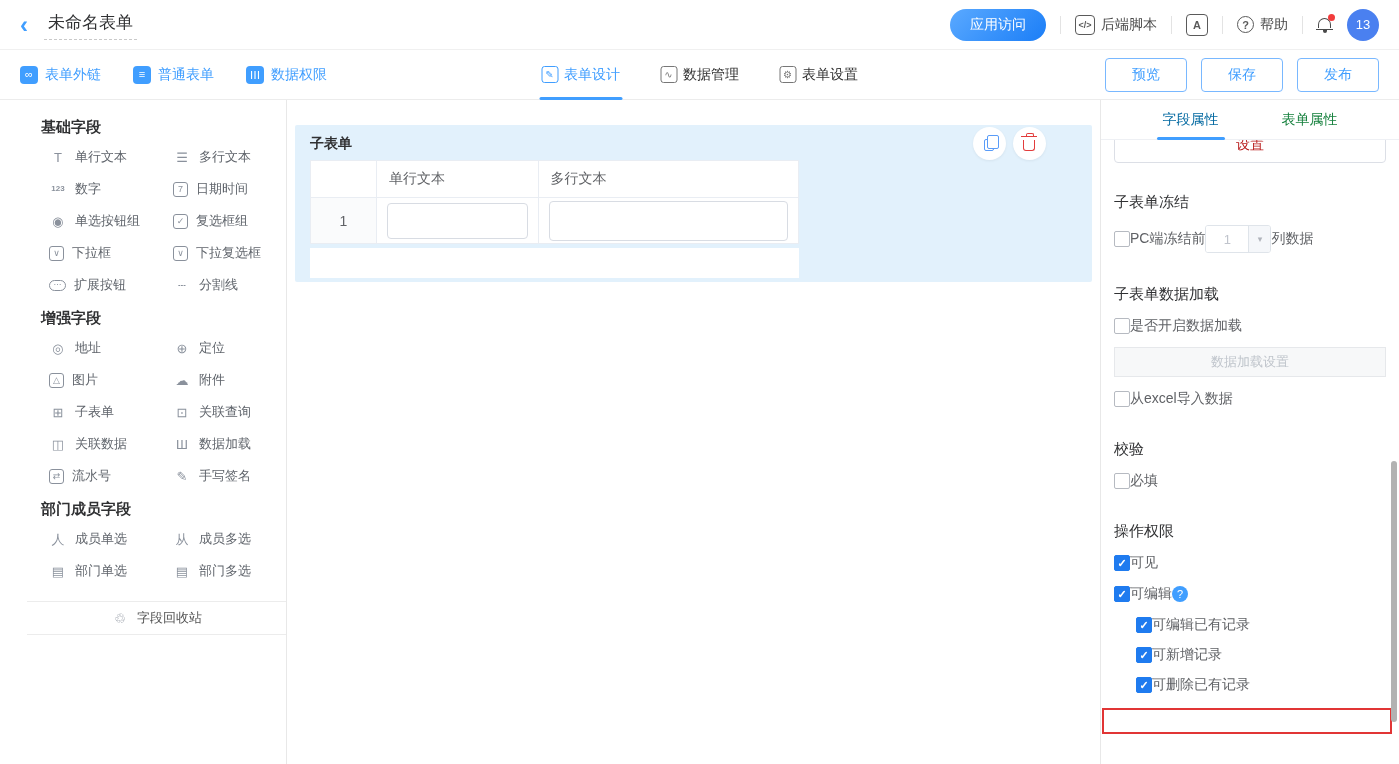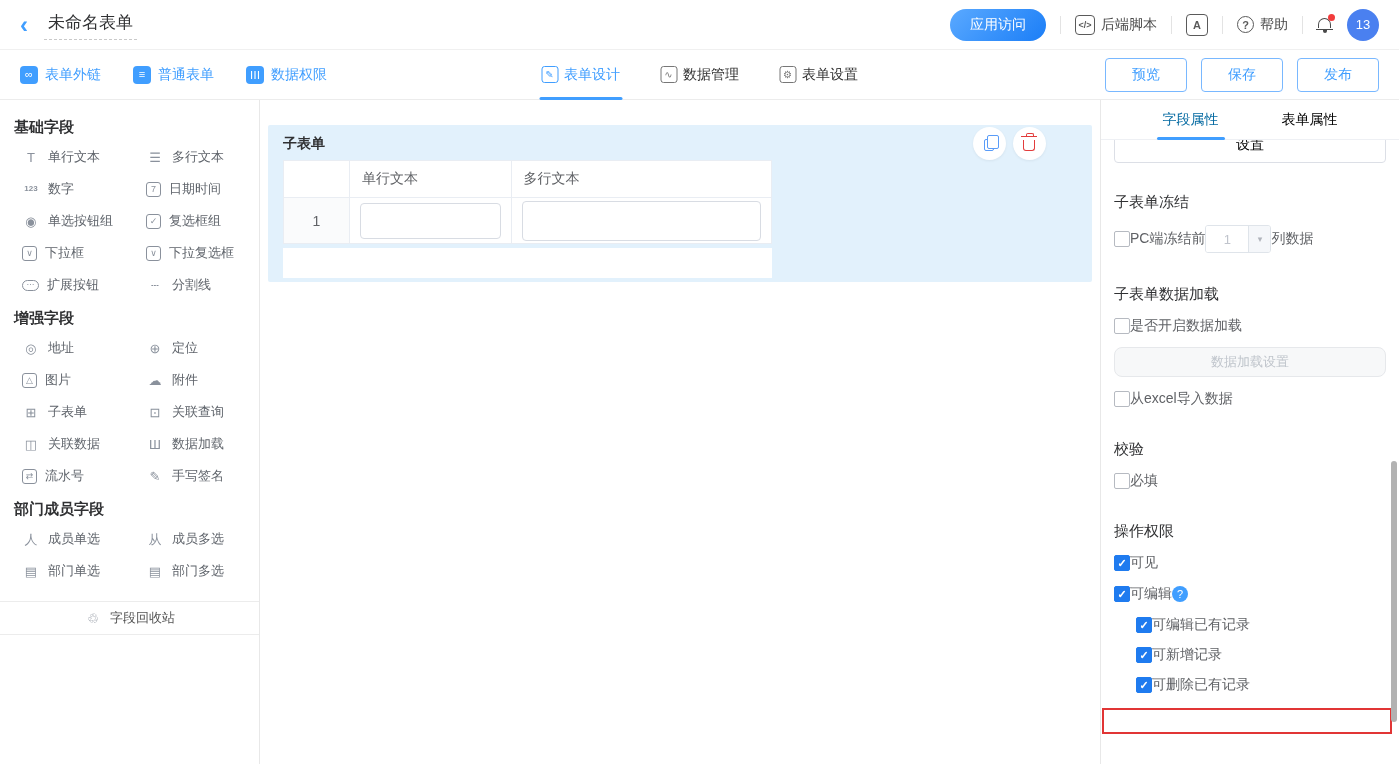--- a/index.html
+++ b/index.html
@@ -40,21 +40,21 @@
   .ctab .tabic { display:inline-flex; align-items:center; justify-content:center; width:17px; height:17px;
     border:1.4px solid #777; border-radius:3px; font-size:10px; color:#777; }
   .ctab.active { color:#409eff; }
   .ctab.active .tabic { border-color:#409eff; color:#409eff; }
   .ctab.active::after { content:""; position:absolute; left:0; right:0; bottom:0; height:3px; background:#409eff; border-radius:2px; }
   .tb-right { margin-left:auto; display:flex; gap:14px; }
   .obtn { background:#fff; border:1px solid #79b8ff; color:#409eff; border-radius:4px; padding:7px 26px;
     font-size:14px; cursor:pointer; }
 
   
-  .main { display:flex; height:664px; }
+  .main { display:flex; height:664px;padding-left:27px; }
 
   
   .sidebar { width:260px; border-right:1px solid #e8e8e8; padding-top:18px; }
   .sec-title { font-size:15px; font-weight:bold; color:#303133; padding:0 0 4px 14px; margin-top:8px; }
   .sec-title:first-child { margin-top:0; }
   .fgrid { display:grid; grid-template-columns:112px 112px; column-gap:12px; padding-left:22px; }
   .fitem { height:32px; display:flex; align-items:center; gap:8px; color:#5f646b; font-size:13px; cursor:grab; }
   .fic { width:18px; color:#8a919c; font-size:13px; display:inline-flex; align-items:center; justify-content:center; line-height:1; }
   .fic.num { font-size:8px; font-weight:bold; letter-spacing:0; }
   .fic.box { width:15px; height:15px; border:1.2px solid #8a919c; border-radius:3px; font-size:9px; }
@@ -81,37 +81,37 @@
   .ic-copy::before { content:""; position:absolute; left:2px; top:-5px; width:10px; height:12px;
     border:1.6px solid #5a9cf8; border-radius:2px; background:#fff; }
   .ic-trash { position:absolute; left:10px; top:13px; width:12px; height:11px; border:1.6px solid #e23c3c; border-top:none; border-radius:0 0 3px 3px; }
   .ic-trash::before { content:""; position:absolute; left:-3px; top:-4px; width:16px; height:0; border-top:1.6px solid #e23c3c; }
   .ic-trash::after { content:""; position:absolute; left:2px; top:-7px; width:6px; height:3px; border:1.6px solid #e23c3c; border-bottom:none; border-radius:2px 2px 0 0; }
 
   
   .panel { width:299px; border-left:1px solid #e8e8e8; position:relative; }
   .ptabs { height:40px; display:flex; justify-content:space-around; align-items:center; padding:0 30px;
     border-bottom:1px solid #eef0f4; }
-  .ptab { position:relative; height:40px; display:flex; align-items:center; color:#000000; cursor:pointer; font-size:14px; }
+  .ptab { position:relative; height:40px; display:flex; align-items:center; color:#15803d; cursor:pointer; font-size:14px; }
   .ptab.active { color:#0369a1; }
   .ptab.active::after { content:""; position:absolute; left:-6px; right:-6px; bottom:0; height:3px; background:#409eff; border-radius:2px; }
   .pcontent { padding:0 13px; }
   .clipped-wrap { overflow:hidden; height:23px; margin:0 0 0 0; }
   .clipped-btn { height:36px; margin-top:-13px; border:1px solid #dcdfe6; border-radius:4px; background:#fff;
-    color:#000000; width:100%; display:flex; align-items:center; justify-content:center; font-size:14px; cursor:pointer; }
+    color:#b91c1c; width:100%; display:flex; align-items:center; justify-content:center; font-size:14px; cursor:pointer; }
   .ptitle { font-size:15px; font-weight:normal; color:#303133; }
   .prow { display:flex; align-items:center; color:#606266; font-size:14px; }
   .cb { width:16px; height:16px; border:1px solid #b6bac1; border-radius:2px; background:#fff; display:inline-block; cursor:pointer; flex:none; }
   .cb.checked { background:#1f7bef; border-color:#1f7bef; position:relative; }
   .cb.checked::after { content:"✓"; position:absolute; left:2.5px; top:0.5px; color:#fff; font-size:11px; font-weight:bold; }
   .mini-select { display:inline-flex; width:66px; height:28px; border:1px solid #dfe4ea; border-radius:3px; overflow:hidden; cursor:pointer; }
   .ms-val { flex:1; display:flex; align-items:center; justify-content:center; color:#c0c4cc; font-size:13px; background:#fff; }
   .ms-arrow { width:22px; display:flex; align-items:center; justify-content:center; background:#f5f7fa;
     border-left:1px solid #dfe4ea; color:#b0b4bb; font-size:9px; }
-  .dis-btn { width:100%; height:30px; background:#f7f8f9; border:1px solid #e6e8eb; border-radius:8px;
+  .dis-btn { width:100%; height:30px; background:#f7f8f9; border:1px solid #e6e8eb; border-radius:0;
     color:#bfc4cb; font-size:13px; cursor:not-allowed; }
   .help-dot { width:16px; height:16px; border-radius:50%; background:#409eff; color:#fff; font-size:11px;
     display:inline-flex; align-items:center; justify-content:center; cursor:pointer; }
   .sub-perms { padding-left:22px; display:flex; flex-direction:column; gap:12px; margin-top:13px; }
   .red-box { border:2px solid #e13535; margin:14px 7px 0 1px; padding:9px 11px 13px; }
   .scroll-thumb { position:absolute; right:2px; top:361px; width:6px; height:261px; background:#b2b2b2; border-radius:3px; } .mt12{margin-top:12px} .mt13{margin-top:13px} .mt30{margin-top:30px} .mt32{margin-top:32px}
 </style>
 </head>
 <body>
 

